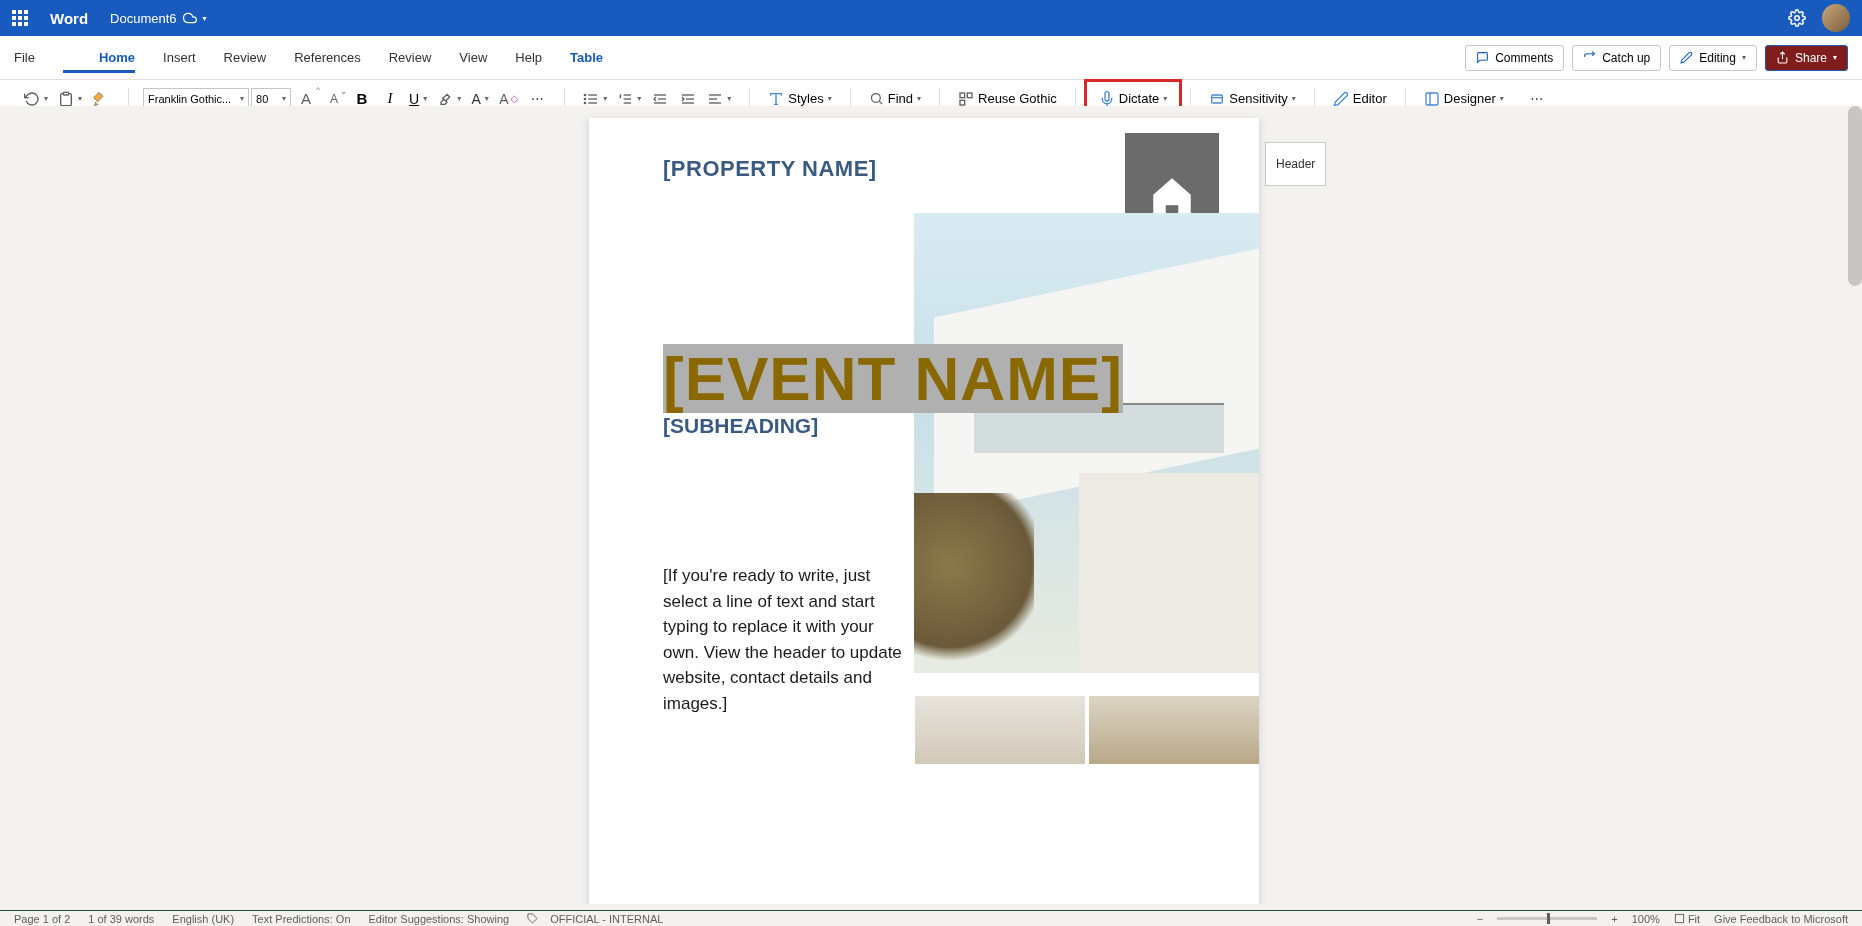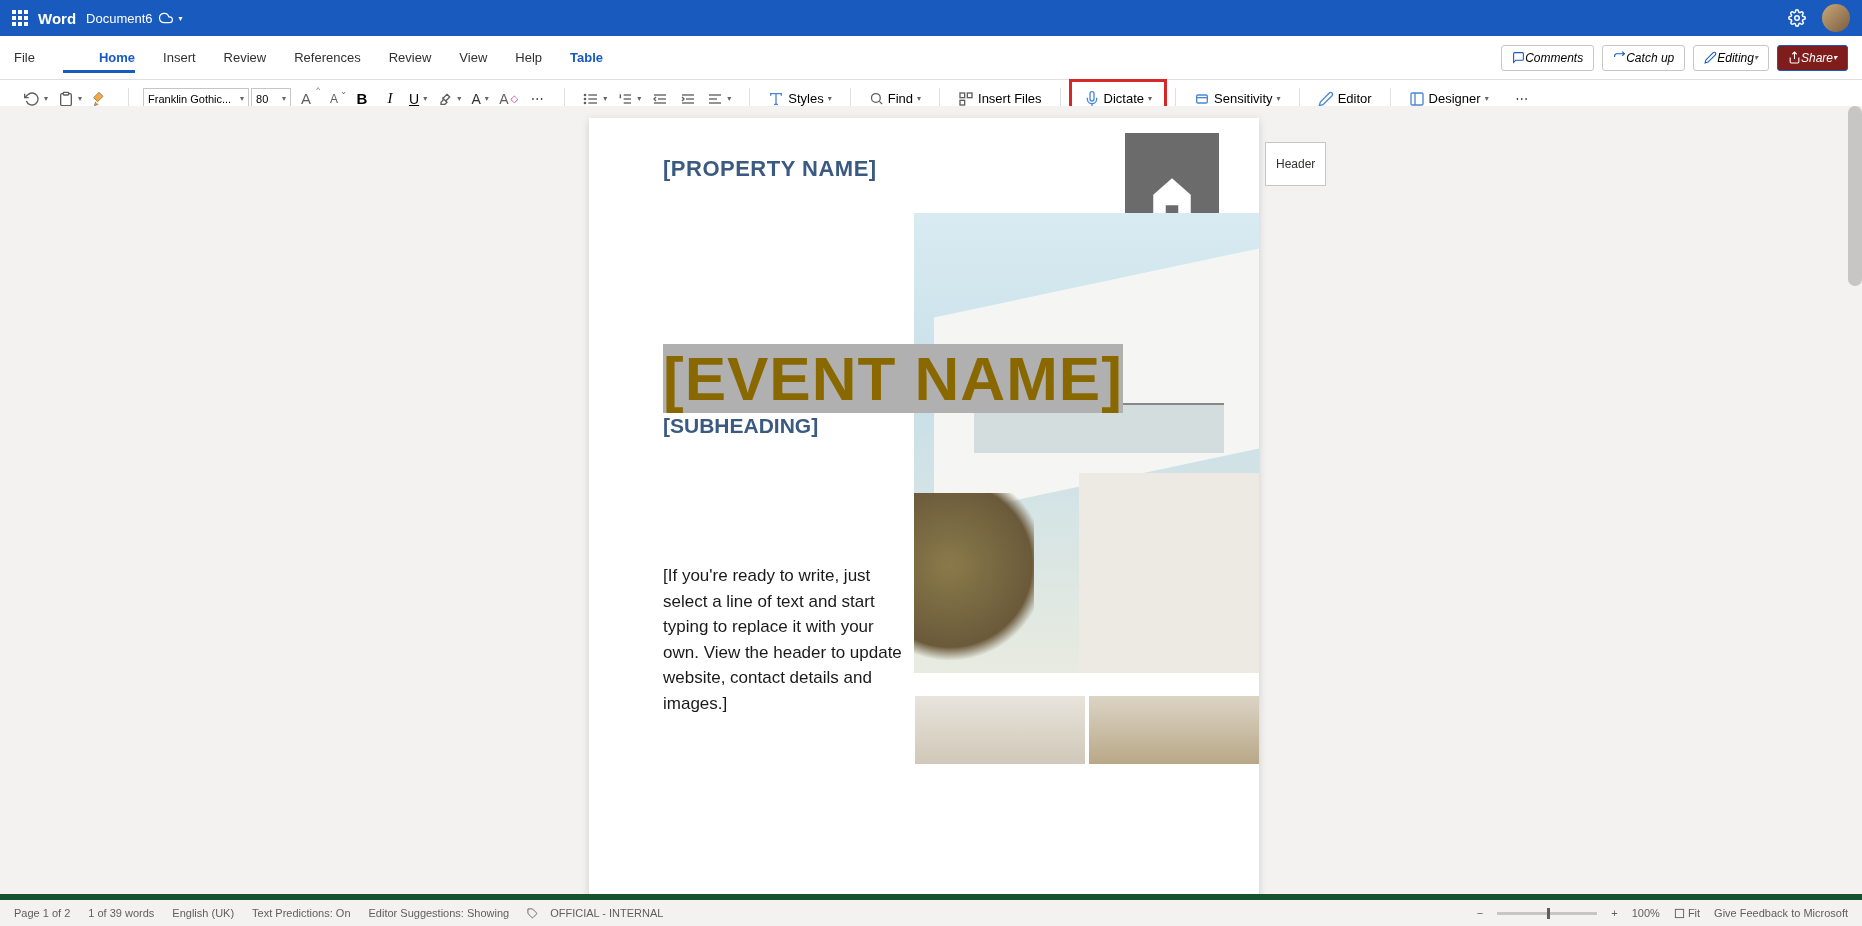--- a/index.html
+++ b/index.html
@@ -1,38 +1,38 @@
 <!DOCTYPE html>
 <html><head>
 <meta charset="utf-8">
 <style>
 * { margin: 0; padding: 0; box-sizing: border-box; font-family: "Segoe UI", Arial, sans-serif; }
 html, body { width: 100%; height: 100%; overflow: hidden; background: #f3f2f1; }
 
 
 .title-bar { height: 36px; background: #185abd; display: flex; align-items: center; color: #fff; position: relative; }
-.title-left { display: flex; align-items: center; gap: 10px; padding-left: 12px; }
+.title-left { display: flex; align-items: center; gap: 22px; padding-left: 12px; }
 .waffle { width: 16px; height: 16px; display: grid; grid-template-columns: repeat(3,4px); grid-template-rows: repeat(3,4px); gap: 2px; }
 .waffle span { background: #fff; }
 .app-name { font-weight: 600; font-size: 15px; }
 .doc-name { font-size: 13px; display: flex; align-items: center; gap: 6px; }
 .saved-icon { width: 14px; height: 14px; }
 .search-box { position: absolute; left: 50%; transform: translateX(-50%); width: 392px; height: 28px; background: #4a80cc; border-radius: 3px; display: flex; align-items: center; padding: 0 10px; color: #dbe6f5; font-size: 13px; gap: 10px; }
 .title-right { margin-left: auto; display: flex; align-items: center; gap: 16px; padding-right: 12px; }
 .avatar { width: 28px; height: 28px; border-radius: 50%; background: linear-gradient(135deg,#c9a87a,#7a5c3e); }
 
 
 .ribbon-tabs { height: 44px; background: #fff; display: flex; align-items: center; border-bottom: 1px solid #e1dfdd; padding: 0 14px; }
 .tabs-left { display: flex; gap: 28px; }
 .tab { font-size: 13px; color: #323130; cursor: pointer; position: relative; }
 .tab.active { color: #185abd; font-weight: 600; padding-left: 36px; }
 .tab.active::after { content: ""; position: absolute; bottom: -8px; left: 0; right: 0; height: 3px; background: #185abd; }
 .tab.table-active { color: #185abd; font-weight: 600; background: #fff; padding: 4px 10px; margin: -4px -10px; }
 .tabs-right { margin-left: auto; display: flex; gap: 8px; }
-.btn-pill { height: 26px; display: flex; align-items: center; gap: 0; padding: 0 10px; border: 1px solid #c8c6c4; border-radius: 3px; font-size: 12px; background: #fff; cursor: pointer; font-style: italic; }
+.btn-pill { height: 26px; display: flex; align-items: center; gap: 6px; padding: 0 10px; border: 1px solid #c8c6c4; border-radius: 3px; font-size: 12px; background: #fff; cursor: pointer; }
 .btn-share { background: #7f1d1d; color: #fff; border-color: #185abd; }
 
 
 .toolbar { height: 38px; background: #fff; display: flex; align-items: center; padding: 0 14px; gap: 4px; border-bottom: 1px solid #e1dfdd; position: relative; }
 .tool-group { display: flex; align-items: center; gap: 2px; padding: 0 6px; }
 .tool-sep { width: 1px; height: 22px; background: #e1dfdd; margin: 0 4px; }
 .tool-btn { min-width: 26px; height: 26px; display: flex; align-items: center; justify-content: center; cursor: pointer; border-radius: 3px; font-size: 13px; gap: 4px; padding: 0 4px; }
 .font-name { width: 106px; height: 22px; border: 1px solid #c8c6c4; font-size: 11px; padding: 0 4px; display: flex; align-items: center; justify-content: space-between; background: #fff; }
 .font-size { width: 40px; height: 22px; border: 1px solid #c8c6c4; font-size: 11px; padding: 0 4px; display: flex; align-items: center; justify-content: space-between; background: #fff; }
 .chev { font-size: 8px; color: #666; }
@@ -61,21 +61,21 @@
 .body-text { position: absolute; top: 445px; left: 74px; width: 240px; font-size: 17px; line-height: 1.5; color: #1a1a1a; }
 
 .thumb-row { position: absolute; top: 578px; right: 0; display: flex; gap: 4px; }
 .thumb { width: 170px; height: 68px; background: linear-gradient(180deg,#e8e4dc,#d0c8b8); }
 .thumb2 { background: linear-gradient(180deg,#dcd4c4,#b8a888); }
 
 .scroll-track { position: absolute; top: 106px; bottom: 22px; right: 0; width: 14px; background: #f3f2f1; }
 .scroll-thumb { position: absolute; top: 0; width: 14px; height: 180px; background: #c8c6c4; border-radius: 7px; }
 
 
-.status-bar { position: absolute; bottom: 0; left: 0; right: 0; height: 32px; background: #f3f2f1; border-top: 6px solid #14532d; display: flex; align-items: center; padding: 0 14px; font-size: 11px; color: #605e5c; }
+.status-bar { position: absolute; bottom: 0; left: 0; right: 0; height: 16px; background: #f3f2f1; border-top: 1px solid #14532d; display: flex; align-items: center; padding: 0 14px; font-size: 11px; color: #605e5c; }
 .status-left { display: flex; gap: 18px; }
 .status-right { margin-left: auto; display: flex; align-items: center; gap: 14px; }
 .zoom-slider { width: 100px; height: 3px; background: #c8c6c4; position: relative; }
 .zoom-slider::after { content: ""; position: absolute; left: 50%; top: -4px; width: 3px; height: 11px; background: #605e5c; }
 
 svg { display: block; }
 </style>
 </head>
 <body>
 
@@ -293,21 +293,21 @@
       </div>
   </div>
   <div class="tool-sep"></div>
   <div class="tool-group">
     <div class="tool-btn">
         <svg width="16" height="16" viewBox="0 0 24 24" fill="none" stroke="#605e5c" stroke-width="2">
           <rect x="3" y="3" width="7" height="7"></rect>
           <rect x="14" y="3" width="7" height="7"></rect>
           <rect x="3" y="14" width="7" height="7"></rect>
         </svg>
-        <span>Insert Files</span>
+        <span>Reuse Gothic</span>
       </div>
   </div>
   <div class="tool-sep"></div>
   <div class="tool-group dictate-highlight">
     <div class="tool-btn">
         <svg width="16" height="16" viewBox="0 0 24 24" fill="none" stroke="#4a86d8" stroke-width="2">
           <path d="M12 1a3 3 0 0 0-3 3v8a3 3 0 0 0 6 0V4a3 3 0 0 0-3-3z"></path>
           <path d="M19 10v2a7 7 0 0 1-14 0v-2"></path>
           <line x1="12" y1="19" x2="12" y2="23"></line>
         </svg>

